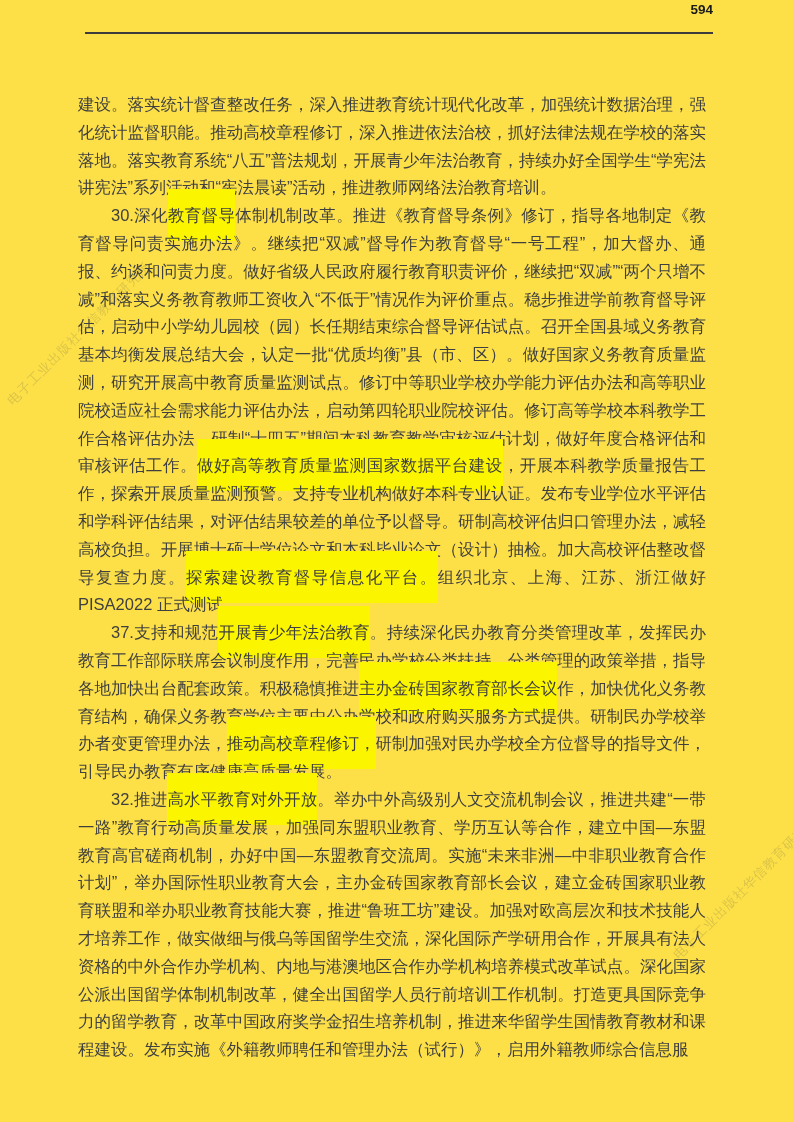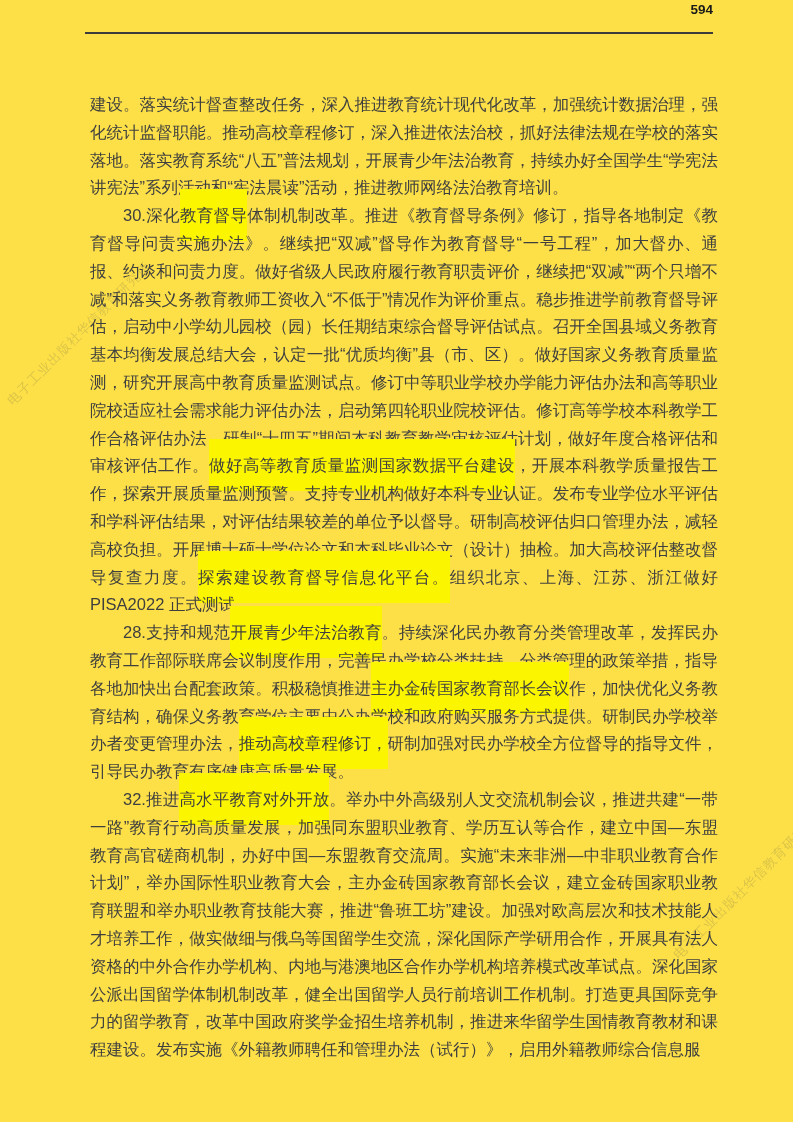--- a/index.html
+++ b/index.html
@@ -29,21 +29,21 @@
     position: absolute;
     top: 32px;
     left: 85px;
     width: 628px;
     height: 2px;
     background: #3c3c3c;
   }
   .doc-body {
     position: absolute;
     top: 91px;
-    left: 90px;
+    left: 78px;
     width: 628px;
     font-size: 16.5px;
     line-height: 27.8px;
     color: var(--text-color, #3f3f3f);
     text-align: justify;
   }
   p.para {
     margin: 0;
     padding: 0;
   }
@@ -75,16 +75,16 @@
 
   <div class="header-rule"></div>
 
   <div class="watermark wm-left">电子工业出版社华信教育研究所</div>
 
   <div class="watermark wm-right">电子工业出版社华信教育研究所</div>
 
   <div class="doc-body" id="doc-body">
       <p class="para"><span>建设。落实统计督查整改任务，深入推进教育统计现代化改革，加强统计数据治理，强化统计监督职能。推动高校章程修订，深入推进依法治校，抓好法律法规在学校的落实落地。落实教育系统“八五”普法规划，开展青少年法治教育，持续办好全国学生“学宪法 讲宪法”系列活动和“宪法晨读”活动，推进教师网络法治教育培训。</span></p>
       <p class="para indent"><span>30.深化</span><span class="hl">教育督导</span><span>体制机制改革。推进《教育督导条例》修订，指导各地制定《教育督导问责实施办法》。继续把“双减”督导作为教育督导“一号工程”，加大督办、通报、约谈和问责力度。做好省级人民政府履行教育职责评价，继续把“双减”“两个只增不减”和落实义务教育教师工资收入“不低于”情况作为评价重点。稳步推进学前教育督导评估，启动中小学幼儿园校（园）长任期结束综合督导评估试点。召开全国县域义务教育基本均衡发展总结大会，认定一批“优质均衡”县（市、区）。做好国家义务教育质量监测，研究开展高中教育质量监测试点。修订中等职业学校办学能力评估办法和高等职业院校适应社会需求能力评估办法，启动第四轮职业院校评估。修订高等学校本科教学工作合格评估办法，研制“十四五”期间本科教育教学审核评估计划，做好年度合格评估和审核评估工作。</span><span class="hl">做好高等教育质量监测国家数据平台建设</span><span>，开展本科教学质量报告工作，探索开展质量监测预警。支持专业机构做好本科专业认证。发布专业学位水平评估和学科评估结果，对评估结果较差的单位予以督导。研制高校评估归口管理办法，减轻高校负担。开展博士硕士学位论文和本科毕业论文（设计）抽检。加大高校评估整改督导复查力度。</span><span class="hl">探索建设教育督导信息化平台。</span><span>组织北京、上海、江苏、浙江做好 PISA2022 正式测试。</span></p>
-      <p class="para indent"><span>28.支持和规范</span><span class="hl">开展青少年法治教育</span><span>。持续深化民办教育分类管理改革，发挥民办教育工作部际联席会议制度作用，完善民办学校分类扶持、分类管理的政策举措，指导各地加快出台配套政策。积极稳慎推进</span><span class="hl">主办金砖国家教育部长会议</span><span>作，加快优化义务教育结构，确保义务教育学位主要由公办学校和政府购买服务方式提供。研制民办学校举办者变更管理办法，</span><span class="hl">推动高校章程修订，</span><span>研制加强对民办学校全方位督导的指导文件，引导民办教育有序健康高质量发展。</span></p>
+      <p class="para indent"><span>37.支持和规范</span><span class="hl">开展青少年法治教育</span><span>。持续深化民办教育分类管理改革，发挥民办教育工作部际联席会议制度作用，完善民办学校分类扶持、分类管理的政策举措，指导各地加快出台配套政策。积极稳慎推进</span><span class="hl">主办金砖国家教育部长会议</span><span>作，加快优化义务教育结构，确保义务教育学位主要由公办学校和政府购买服务方式提供。研制民办学校举办者变更管理办法，</span><span class="hl">推动高校章程修订，</span><span>研制加强对民办学校全方位督导的指导文件，引导民办教育有序健康高质量发展。</span></p>
       <p class="para indent"><span>32.推进</span><span class="hl">高水平教育对外开放</span><span>。举办中外高级别人文交流机制会议，推进共建“一带一路”教育行动高质量发展，加强同东盟职业教育、学历互认等合作，建立中国—东盟教育高官磋商机制，办好中国—东盟教育交流周。实施“未来非洲—中非职业教育合作计划”，举办国际性职业教育大会，主办金砖国家教育部长会议，建立金砖国家职业教育联盟和举办职业教育技能大赛，推进“鲁班工坊”建设。加强对欧高层次和技术技能人才培养工作，做实做细与俄乌等国留学生交流，深化国际产学研用合作，开展具有法人资格的中外合作办学机构、内地与港澳地区合作办学机构培养模式改革试点。深化国家公派出国留学体制机制改革，健全出国留学人员行前培训工作机制。打造更具国际竞争力的留学教育，改革中国政府奖学金招生培养机制，推进来华留学生国情教育教材和课程建设。发布实施《外籍教师聘任和管理办法（试行）》，启用外籍教师综合信息服</span></p>
     </div>
 </div>
 
 </body></html>

